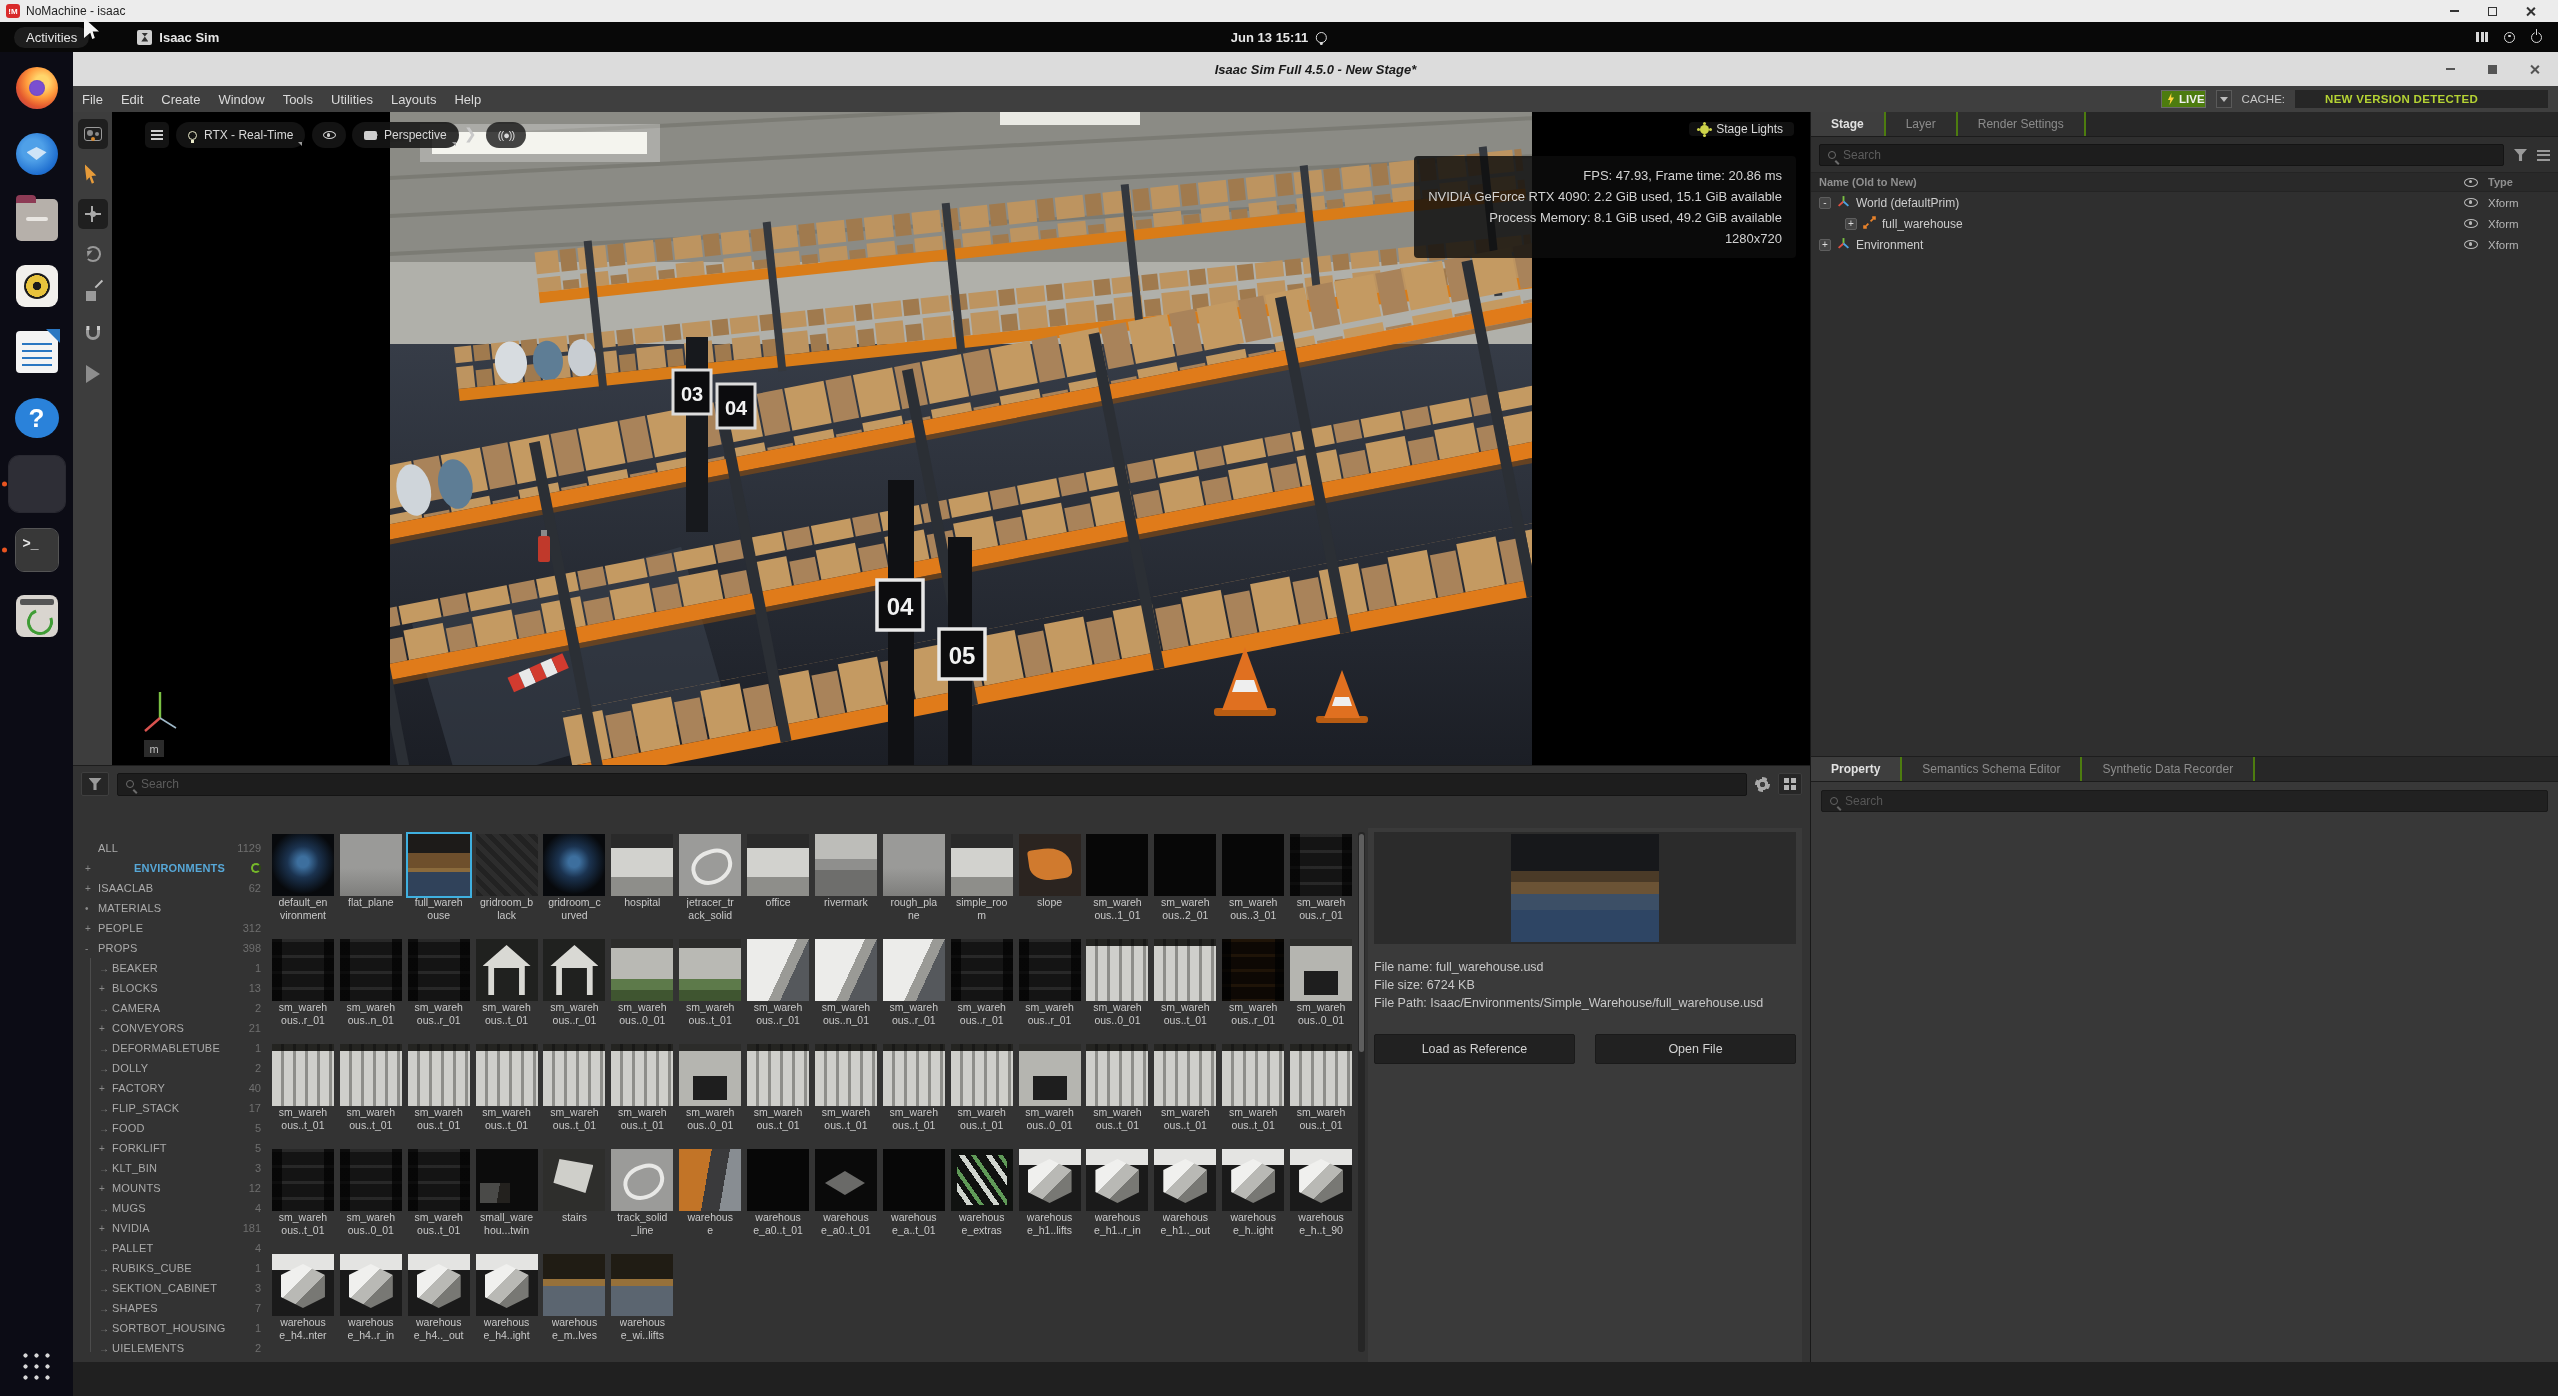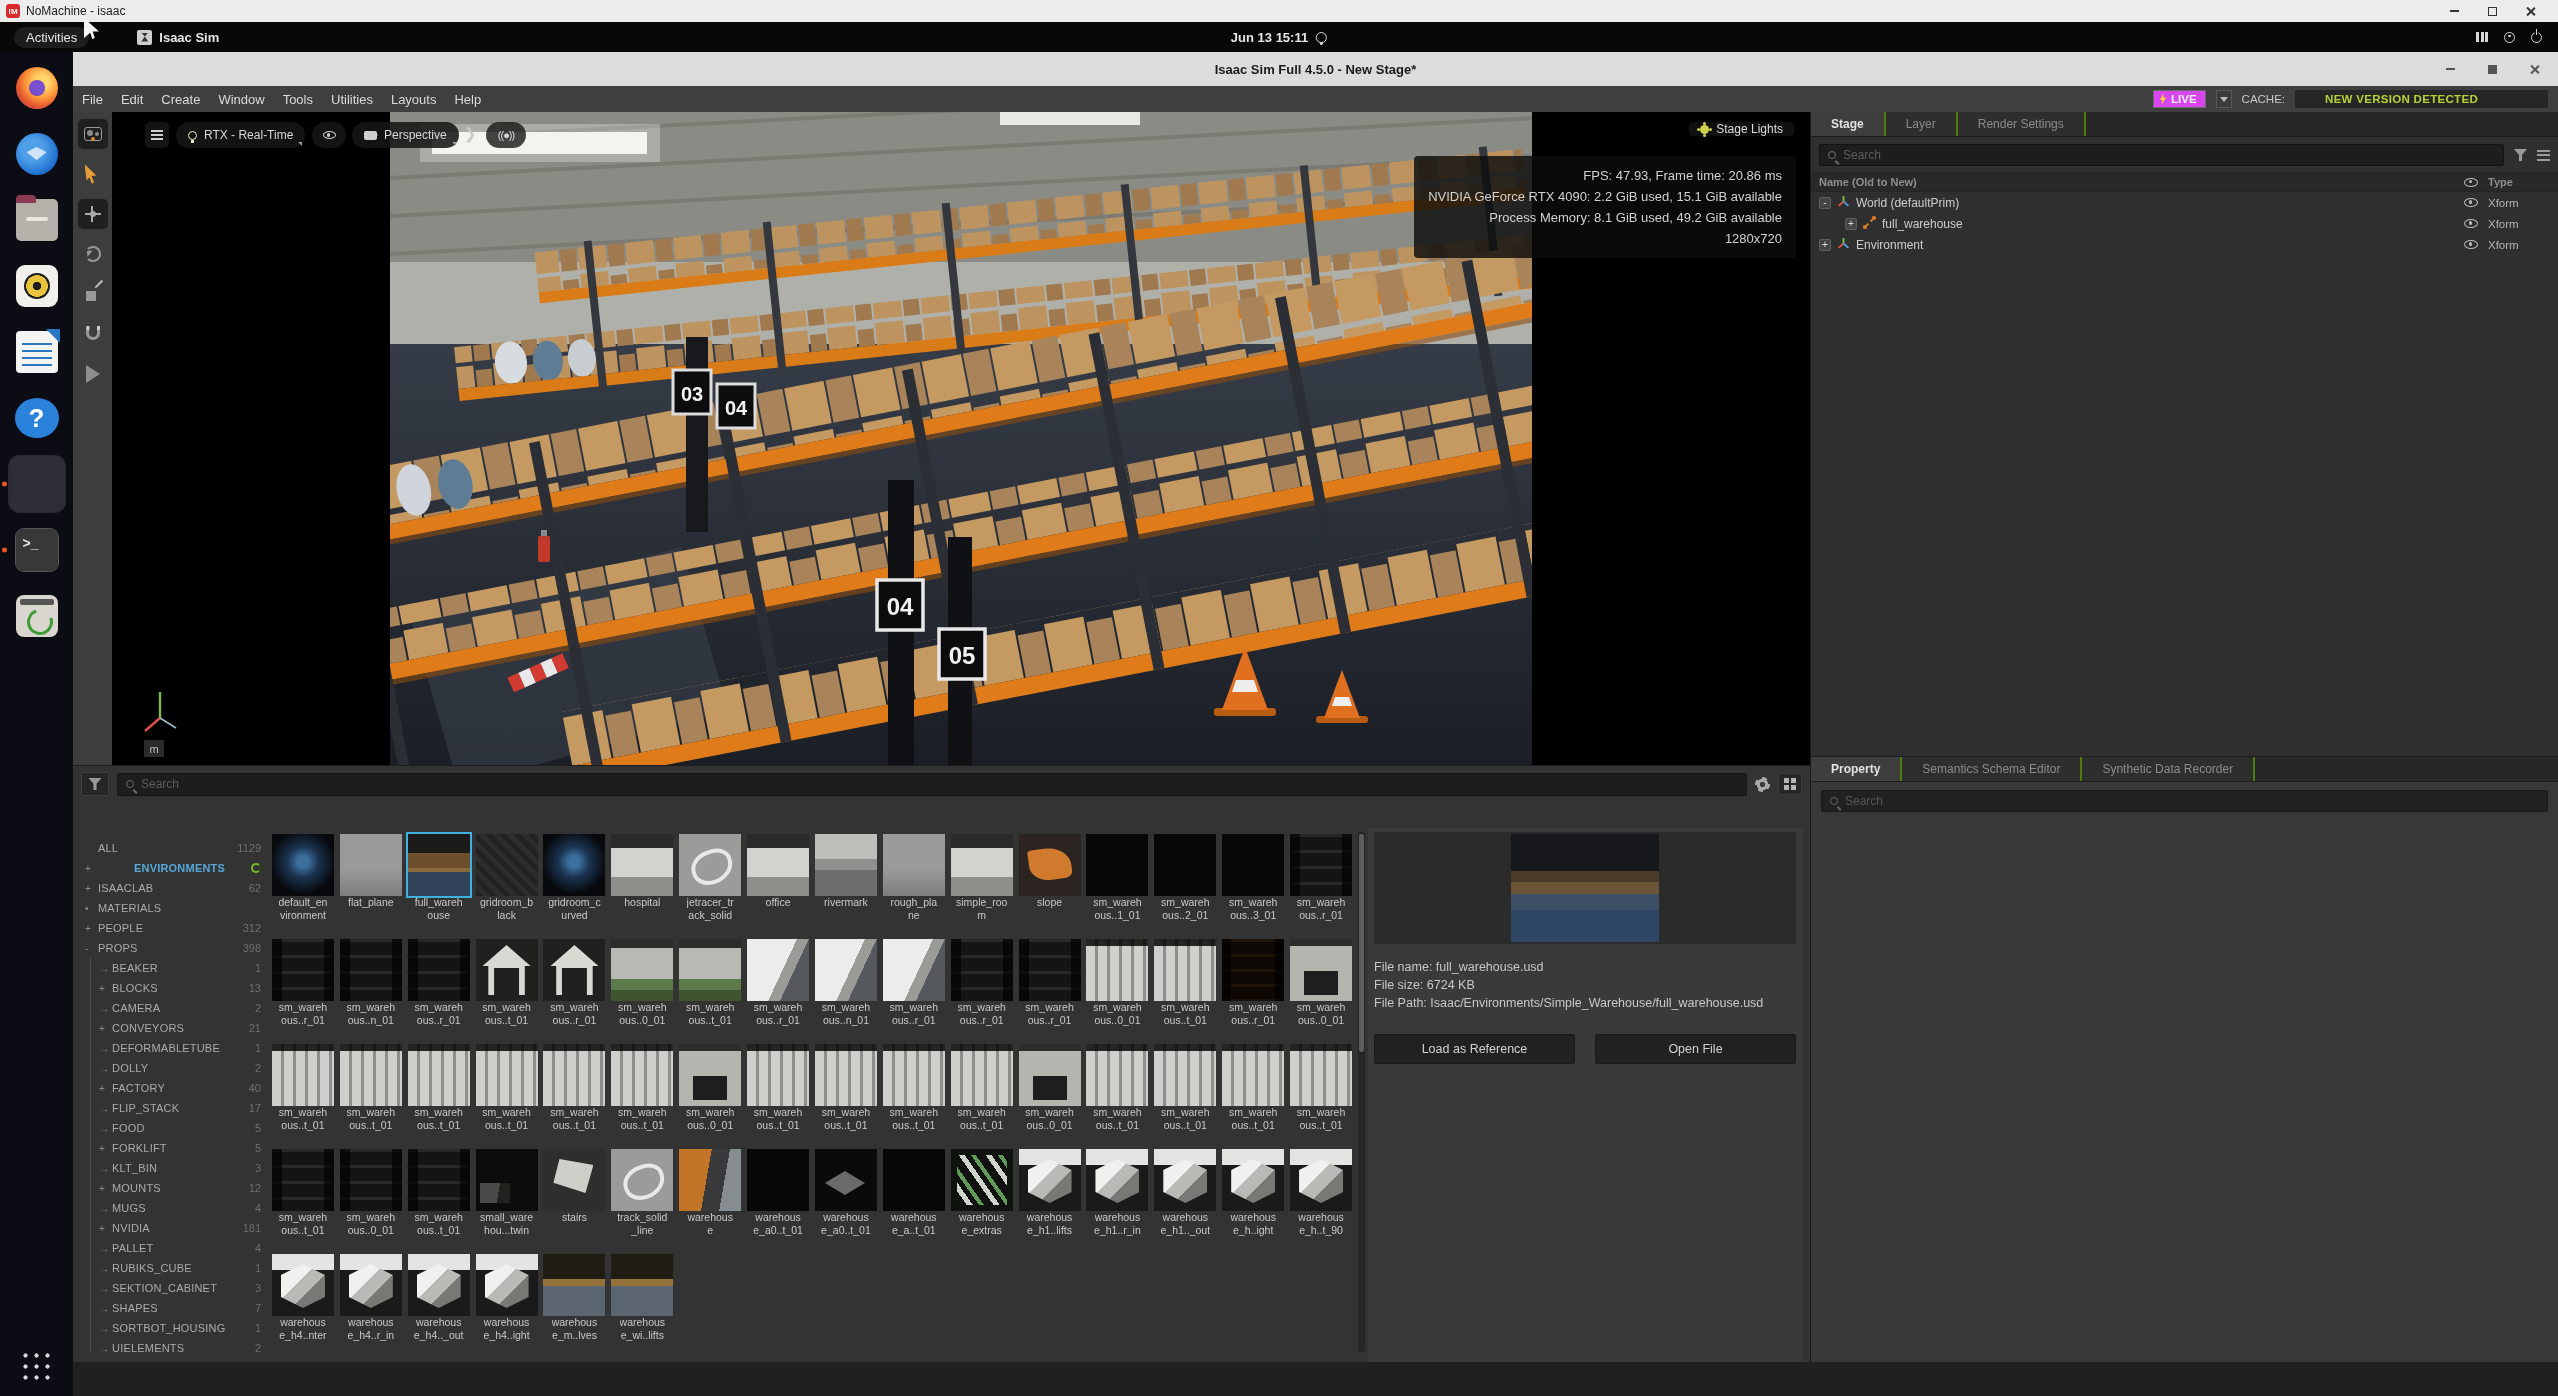--- a/index.html
+++ b/index.html
@@ -67,30 +67,30 @@
   .di-terminal::after { content:">_"; position:absolute; left:7px; top:6px; color:#e8e8e8; font-size:14px; font-weight:bold; }
   .di-trash { background:#d9d5cf; border-radius:8px; }
   .di-trash::before { content:""; position:absolute; left:4px; top:4px; width:34px; height:6px; background:#555; border-radius:2px; }
   .di-trash::after { content:""; position:absolute; left:11px; top:14px; width:20px; height:20px; border:3.5px solid #3f9c35;
     border-radius:50%; border-top-color:transparent; transform:rotate(25deg); }
   .show-apps { position:absolute; left:50%; transform:translateX(-50%); bottom:14px; width:30px; height:30px;
     background:radial-gradient(circle, #d8d8d8 1.8px, transparent 2.4px) -2px -2px / 11px 11px; }
 
   
   .ttl-bar { position:absolute; left:73px; top:52px; width:2485px; height:34px; background:#dcdcdc; color:#1a1a1a;
-    font-size:13px; font-weight:bold; display:flex; align-items:center; justify-content:center; }
+    font-size:13px; font-weight:bold; display:flex; align-items:center; justify-content:center;font-style:italic; }
   .ttl-btns { position:absolute; right:16px; top:0; height:34px; display:flex; gap:26px; align-items:center; }
   .ttl-btns .g-min,.ttl-btns .g-max { background:#555; border-color:#555; }
   .ttl-btns .g-close::before,.ttl-btns .g-close::after { background:#555; }
   .menu-bar { position:absolute; left:73px; top:86px; width:2485px; height:26px; background:#3f3f3f;
     display:flex; align-items:center; font-size:13px; color:#dadada; }
   #menus { display:flex; }
   .menu-item { padding:0 9px; }
   .mb-right { margin-left:auto; display:flex; align-items:center; gap:10px; padding-right:10px; font-size:12px; }
-  .live-chip { background:#d946ef; border:1px solid #6a6a6a; padding:2px 8px 2px 5px; display:flex; align-items:center; gap:4px;
+  .live-chip { background:#4d7c0f; border:1px solid #6a6a6a; padding:2px 0 2px 5px; display:flex; align-items:center; gap:4px;
     color:#f0f0f0; font-weight:bold; font-size:11.5px; }
   .bolt { width:8px; height:12px; background:#ffd43b; clip-path:polygon(55% 0,12% 58%,42% 58%,30% 100%,88% 38%,52% 38%); display:block; }
   .live-dd { background:#3a3a3a; border:1px solid #5a5a5a; width:16px; height:18px; display:flex; align-items:center; justify-content:center; }
   .carat { width:0; height:0; border-left:4px solid transparent; border-right:4px solid transparent; border-top:5px solid #bbb; }
   .cache-lbl { color:#c8c8c8; font-size:11.5px; }
   .newver { background:#262626; color:#b5d334; font-weight:bold; font-size:11.5px; padding:3px 70px 3px 30px; letter-spacing:.3px; }
 
   
   .tool-strip { position:absolute; left:73px; top:112px; width:39px; height:653px; background:#3d3d3d; z-index:5; }
   .tsi { width:30px; height:30px; margin:7px auto 10px; display:flex; align-items:center; justify-content:center; position:relative; }

